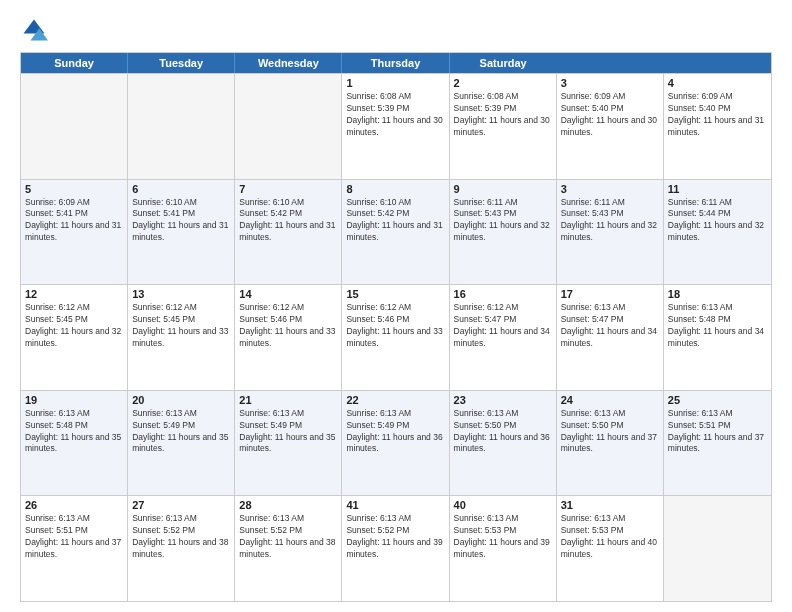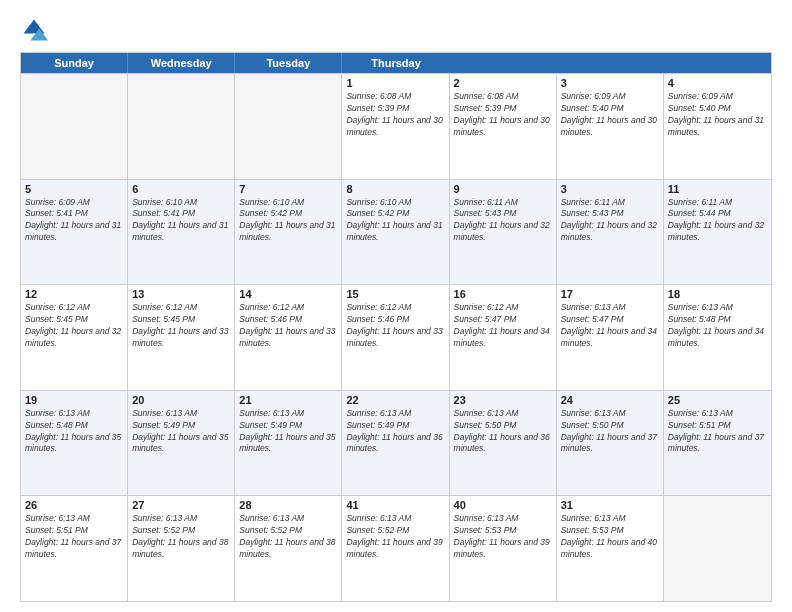--- a/index.html
+++ b/index.html
@@ -105,21 +105,20 @@
     .day-num {
       font-size: 11px;
       font-weight: bold;
       color: #222;
       margin-bottom: 2px;
     }
     .day-info {
       font-size: 8.5px;
       color: #333;
       line-height: 1.4;
-      font-style: italic;
     }
   </style>
 </head>
 <body>
 
 <div class="page">
   <div class="header">
     <div class="logo">
       <svg class="logo-icon" viewBox="0 0 32 32">
         <rect x="0" y="0" width="32" height="32" fill="none"></rect>
@@ -133,23 +132,24 @@
     </div>
     <div class="title-block">
       <div class="calendar-title"></div>
       <div class="calendar-subtitle"></div>
     </div>
   </div>
 
   <div class="calendar">
     <div class="cal-header-row">
     <div class="cal-header-cell">Sunday</div>
+        <div class="cal-header-cell">Tuesday</div>
         <div class="cal-header-cell">Wednesday</div>
-        <div class="cal-header-cell">Tuesday</div>
         <div class="cal-header-cell">Thursday</div>
+        <div class="cal-header-cell">Saturday</div>
       </div>
     <div class="cal-body">
     <div class="cal-week">
           <div class="cal-cell empty"></div>
           <div class="cal-cell empty"></div>
           <div class="cal-cell empty"></div>
           <div class="cal-cell">
             <div class="day-num">1</div>
             <div class="day-info">Sunrise: 6:08 AM<br>Sunset: 5:39 PM<br>Daylight: 11 hours and 30 minutes.</div>
           </div>

